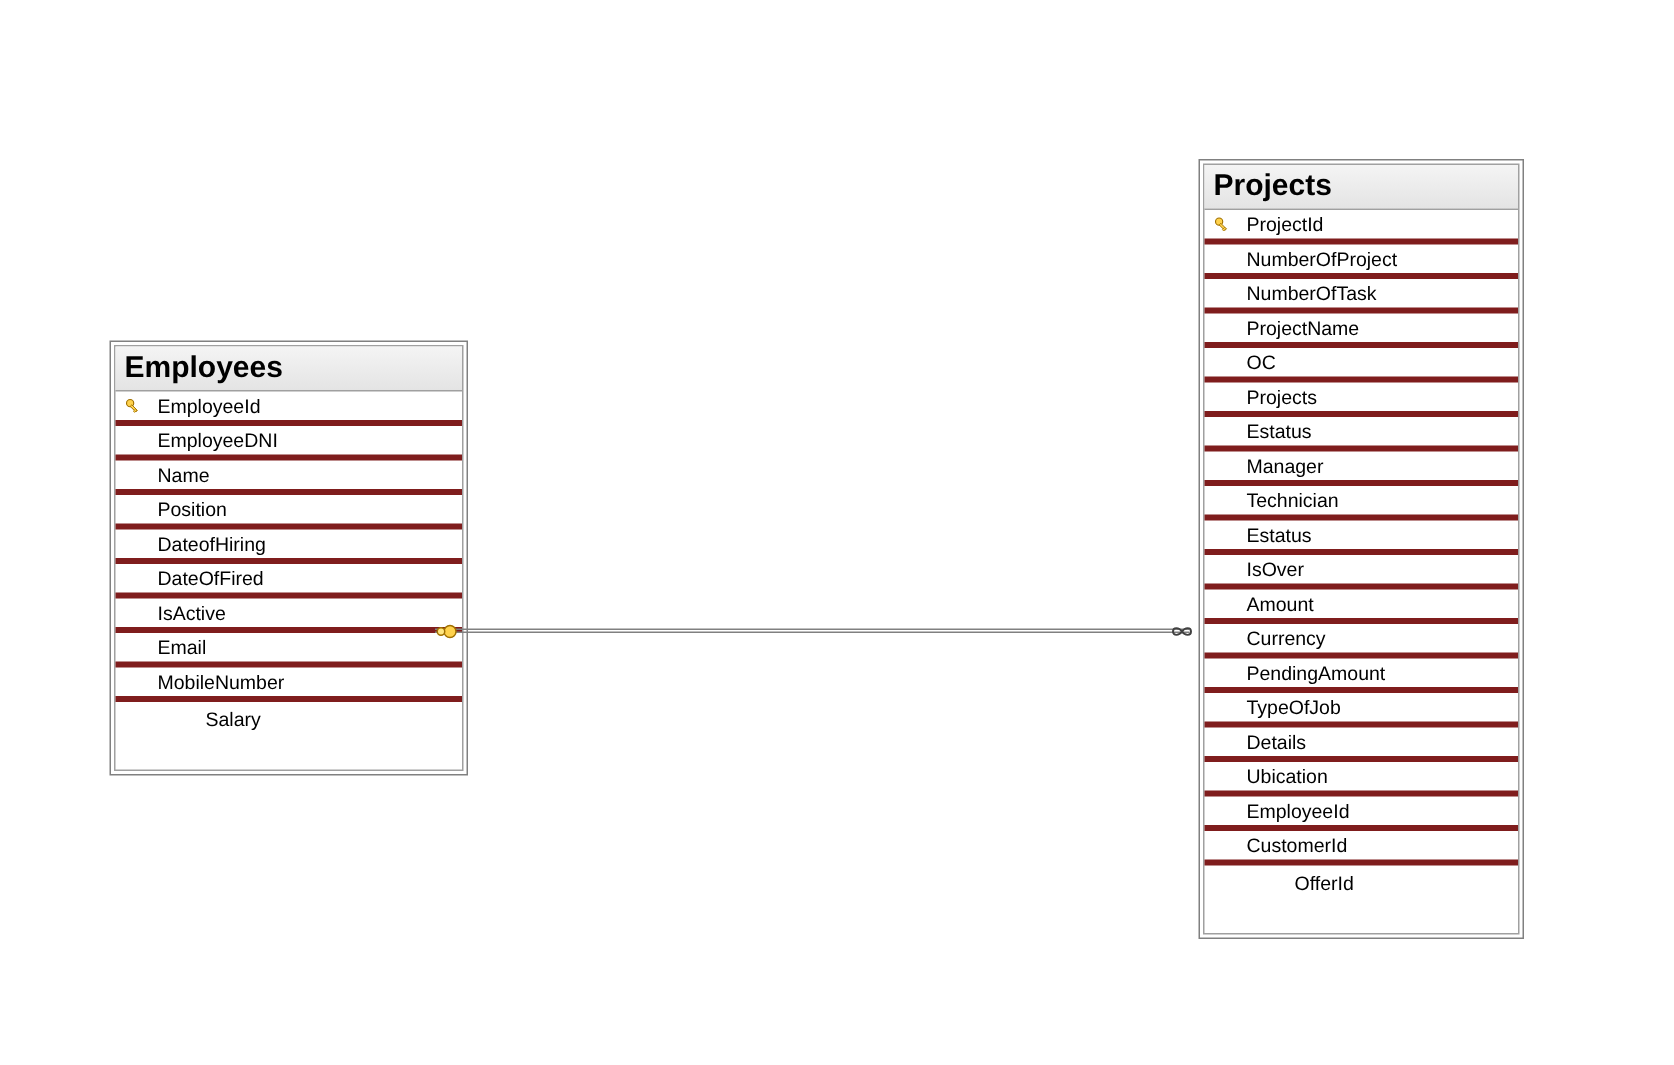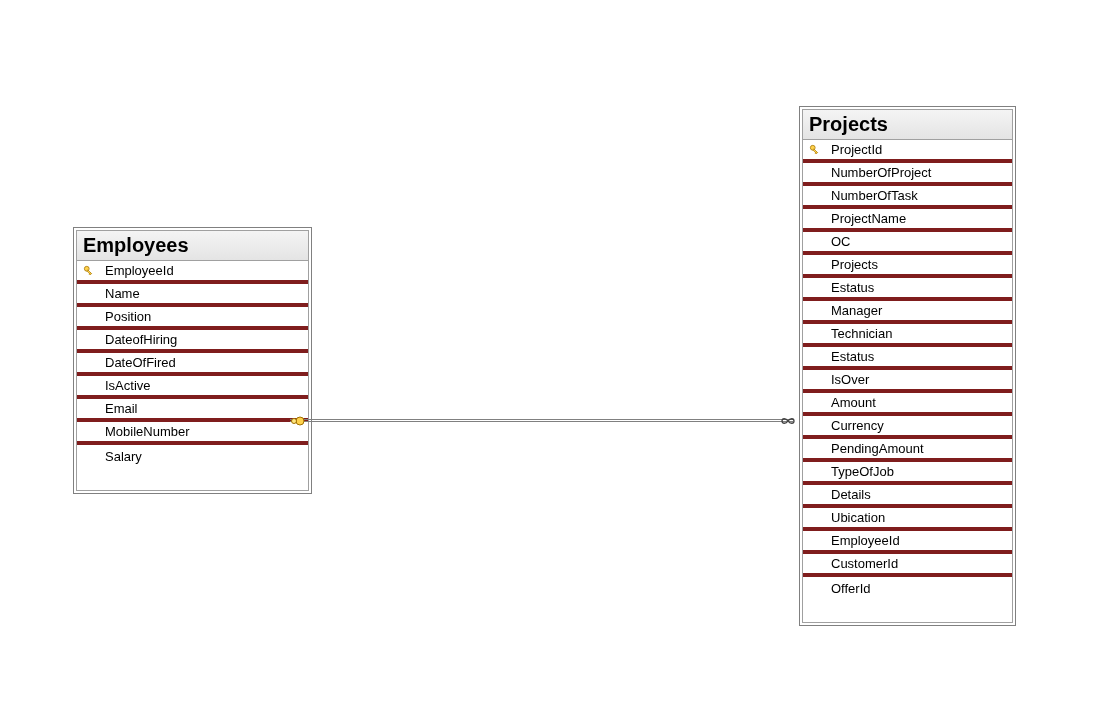--- a/index.html
+++ b/index.html
@@ -30,21 +30,21 @@
       font-weight: bold;
       font-size: 20px;
     }
     .row {
       display: flex;
       align-items: center;
       border-bottom: 4px solid #7f1d1d;
       height: 23px;
       padding: 0;
     }
-    .row:last-child { border-bottom: none; }
+    .row:last-child { border-bottom: none; gap: 32px; }
     .key-cell {
       width: 24px;
       display: flex;
       align-items: center;
       justify-content: center;
       height: 100%;
     }
     .col-name {
       padding-left: 4px;
       flex: 1;
@@ -94,20 +94,24 @@
                 <circle cx="5" cy="5" r="3.2" fill="#ffd24d" stroke="#a07000" stroke-width="1"></circle>
                 <rect x="6.5" y="6.5" width="7" height="2" fill="#ffd24d" stroke="#a07000" stroke-width="0.8" transform="rotate(45 6.5 6.5)"></rect>
                 <rect x="10" y="10" width="1.6" height="3" fill="#ffd24d" stroke="#a07000" stroke-width="0.6" transform="rotate(45 10 10)"></rect>
               </svg>
             </span>
           </div>
           <div class="col-name">EmployeeId</div>
         </div>
         <div class="row">
           <div class="key-cell"></div>
+          <div class="col-name">EmployeeDNI</div>
+        </div>
+        <div class="row">
+          <div class="key-cell"></div>
           <div class="col-name">Name</div>
         </div>
         <div class="row">
           <div class="key-cell"></div>
           <div class="col-name">Position</div>
         </div>
         <div class="row">
           <div class="key-cell"></div>
           <div class="col-name">DateofHiring</div>
         </div>

